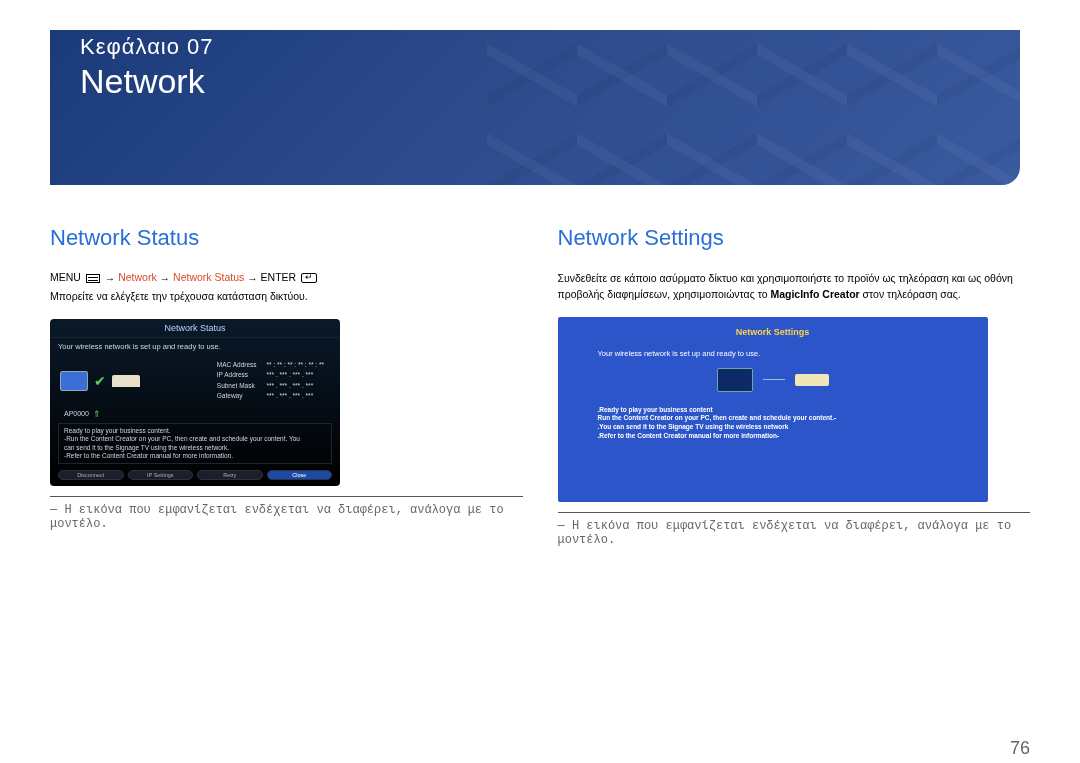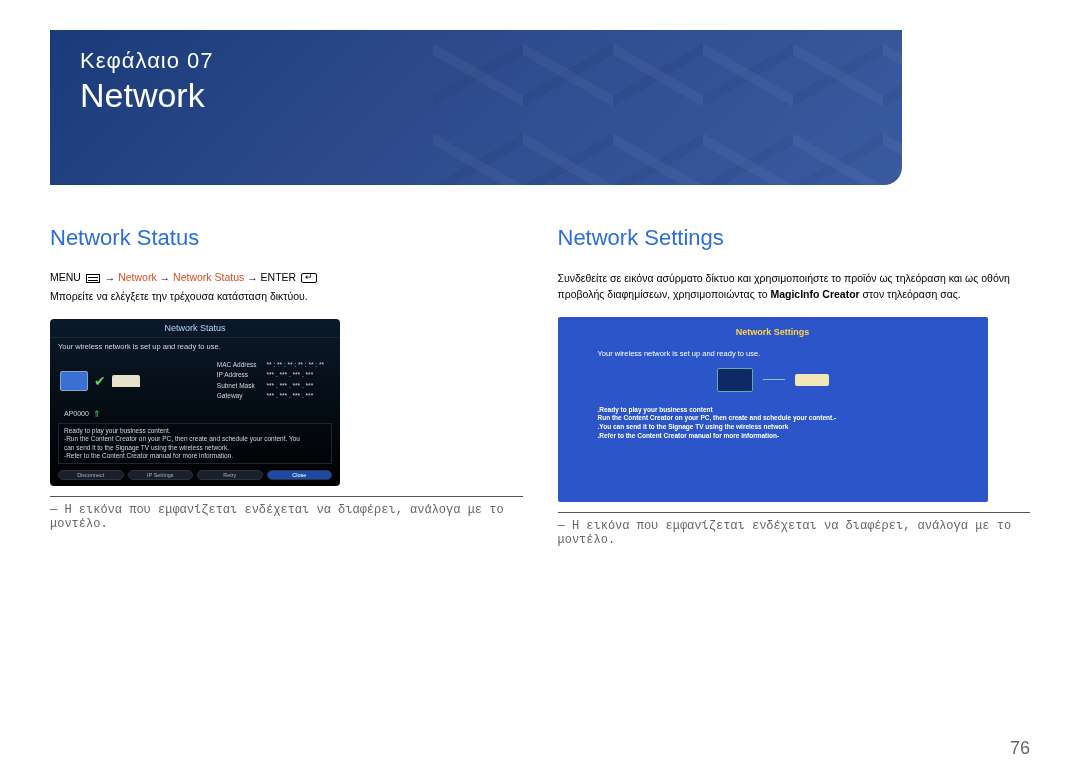--- a/index.html
+++ b/index.html
@@ -1,24 +1,24 @@
 <!DOCTYPE html>
 <html><head>
 <meta charset="utf-8">
 <style>
   * { box-sizing: border-box; margin: 0; padding: 0; }
   html, body { width: 1080px; height: 763px; font-family: Arial, Helvetica, sans-serif; background:#fff; }
   .page { position:relative; width:1080px; height:763px; padding:30px 50px 20px 50px; }
   .chapter-banner {
     position:relative;
-    width:852px; height:155px;
+    width:970px; height:155px;
     background: linear-gradient(135deg,#1a3a7a 0%, #2c4a8a 40%, #3a5aa0 100%);
     border-radius: 0 0 18px 0;
     color:#fff;
-    padding:18px 30px;
+    padding:4px 30px;
     overflow:hidden;
   }
   .chapter-banner .cubes {
     position:absolute; right:0; top:0; width:55%; height:100%;
     opacity:.18;
     background:
       linear-gradient(30deg, transparent 46%, rgba(255,255,255,.25) 46%, rgba(255,255,255,.25) 54%, transparent 54%),
       linear-gradient(-30deg, transparent 46%, rgba(0,0,0,.25) 46%, rgba(0,0,0,.25) 54%, transparent 54%);
     background-size:90px 90px;
   }
@@ -143,21 +143,21 @@
         </div>
       </div>
 
       <hr class="footnote-rule">
       <p class="footnote">― Η εικόνα που εμφανίζεται ενδέχεται να διαφέρει, ανάλογα με το μοντέλο.</p>
     </div>
 
     <div class="col">
       <h2 class="section">Network Settings</h2>
       <p class="body">
-        <span>Συνδεθείτε σε εικόνα ασύρματο δίκτυο και χρησιμοποιήστε το προϊόν ως τηλεόραση και ως οθόνη προβολής διαφημίσεων, χρησιμοποιώντας το </span><span class="bold">MagicInfo Creator</span><span> στον τηλεόραση σας.</span>
+        <span>Συνδεθείτε σε κάποιο ασύρματο δίκτυο και χρησιμοποιήστε το προϊόν ως τηλεόραση και ως οθόνη προβολής διαφημίσεων, χρησιμοποιώντας το </span><span class="bold">MagicInfo Creator</span><span> στον τηλεόραση σας.</span>
       </p>
 
       <div class="shot">
         <div class="osd2">
           <div class="title">Network Settings</div>
           <div class="status-line">Your wireless network is set up and ready to use.</div>
           <div class="dev">
             <div class="tvbox"></div>
             <div class="line"></div>
             <div class="router"></div>

